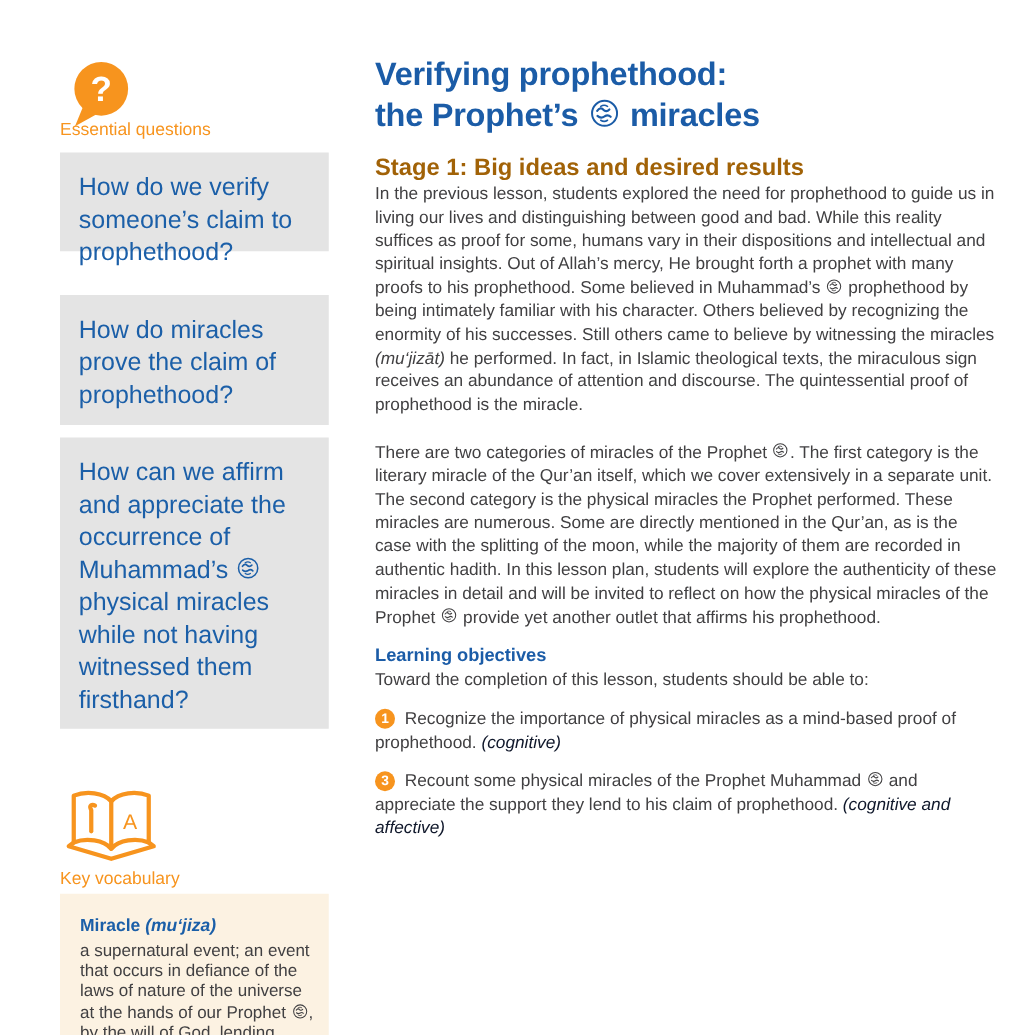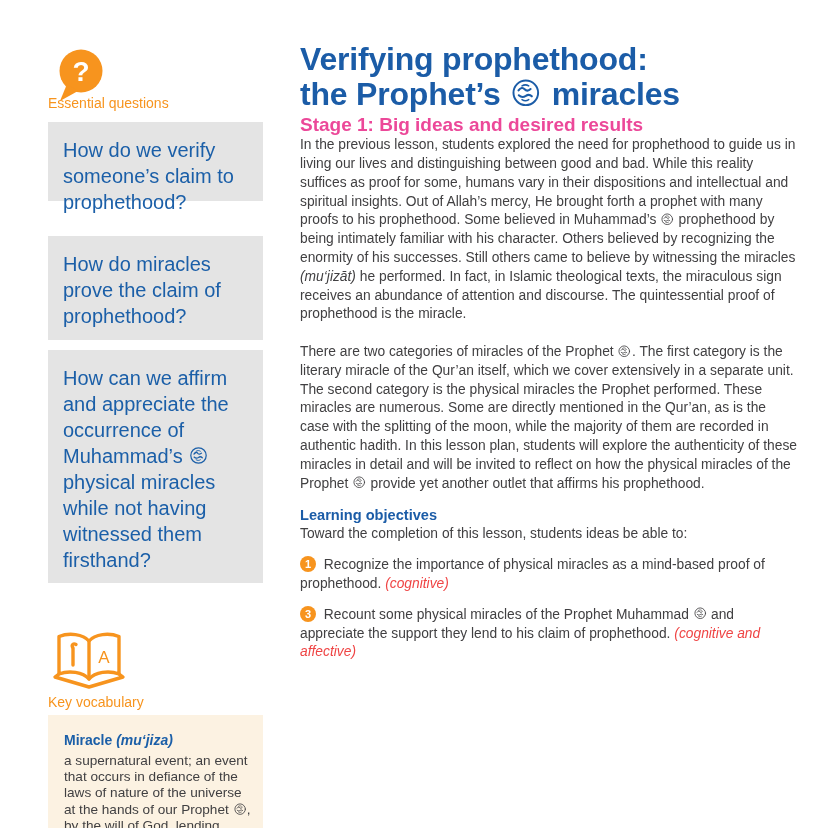--- a/index.html
+++ b/index.html
@@ -20,29 +20,29 @@
   .qbox3 { top:350px; height:233px; }
   .book-icon { position:absolute; left:2px; top:630px; width:78px; height:60px; }
   .vocab-box { position:absolute; left:0; top:715px; width:215px; height:134px;
                background:#FCF2E2; padding:16px 12px 0 16px; overflow:hidden; }
   .term { color:#1B5FA8; font-weight:bold; font-size:14px; line-height:18px; }
   .def  { color:#414042; font-size:13.6px; line-height:16.2px; margin-top:4px; }
 
   
   .main { position:absolute; left:300px; top:40px; width:497px; }
   .kicker { color:#F7941E; font-size:17px; line-height:22px; }
-  .title  { color:#1B5CA7; font-size:32px; line-height:33px; font-weight:bold;
+  .title  { color:#1B5CA7; font-size:26px; line-height:33px; font-weight:bold;
             letter-spacing:-0.2px; margin-top:3px; }
-  .stage  { color:#ec4899; font-size:19px; line-height:23px; font-weight:bold; margin-top:2px; }
+  .stage  { color:#a16207; font-size:19px; line-height:23px; font-weight:bold; margin-top:14px; }
   .subhead{ color:#1B5CA7; font-size:14.6px; line-height:18px; font-weight:bold; margin-top:13px; }
   .body   { color:#414042; font-size:13.8px; line-height:18.8px; }
   .p2     { margin-top:19px; }
   .intro  { margin-top:1px; }
   .obj    { margin-top:12px; }
-  .objtag { color:#ef4444; font-style:italic;text-align:right; }
+  .objtag { color:#0f172a; font-style:italic;text-align:right; }
   em[data-name="italic-text"] { }
 
   .numbadge { display:inline-block; width:16px; height:16px; border-radius:50%;
               background:#F7941E; color:#fff; font-size:11px; font-weight:bold;
               text-align:center; line-height:16px; margin-right:4px; vertical-align:1px; }
 
   .pbuh { display:inline-block; width:1.05em; height:1.05em; vertical-align:-0.14em; }
   .pbuh svg { display:block; width:100%; height:100%; }
 </style>
 </head>
@@ -154,21 +154,21 @@
               <circle cx="12" cy="12" r="8.8" stroke-width="1.4"></circle>
               <path stroke-width="1.5" d="M6.8 10.3c1.5-2.1 3.2-2.3 4.4-.8 1.2 1.4 2.8 1.2 4.2-.2"></path>
               <path stroke-width="1.5" d="M7 13.8c1.7 1.5 3.2 1.6 5 .4 1.5-1.1 3-1 4.3.3"></path>
               <path stroke-width="1.1" d="M9.3 16.9c1.6 1 3.2 1 4.8 0"></path>
               <path stroke-width="1.1" d="M9.3 7.1c1.6-1 3.2-1 4.8 0"></path>
             </g>
           </svg></span> provide yet another outlet that affirms his prophethood.</p>
 
     <h3 class="subhead" data-name="learning-objectives-heading">Learning objectives</h3>
 
-    <p class="body intro" data-name="objectives-intro">Toward the completion of this lesson, students ideas be able to:</p>
+    <p class="body intro" data-name="objectives-intro">Toward the completion of this lesson, students should be able to:</p>
 
     <p class="body obj" data-name="objective-item">
       <span class="numbadge" data-name="objective-number-badge">1</span>
       <span data-name="objective-text">Recognize the importance of physical miracles as a mind-based proof of prophethood. <em class="objtag" data-name="objective-domain-tag">(cognitive)</em></span>
     </p>
 
 
     <p class="body obj" data-name="objective-item">
       <span class="numbadge" data-name="objective-number-badge">3</span>
       <span data-name="objective-text">Recount some physical miracles of the Prophet Muhammad <span class="pbuh" data-name="pbuh-honorific-icon"><svg viewBox="0 0 24 24" aria-hidden="true">

